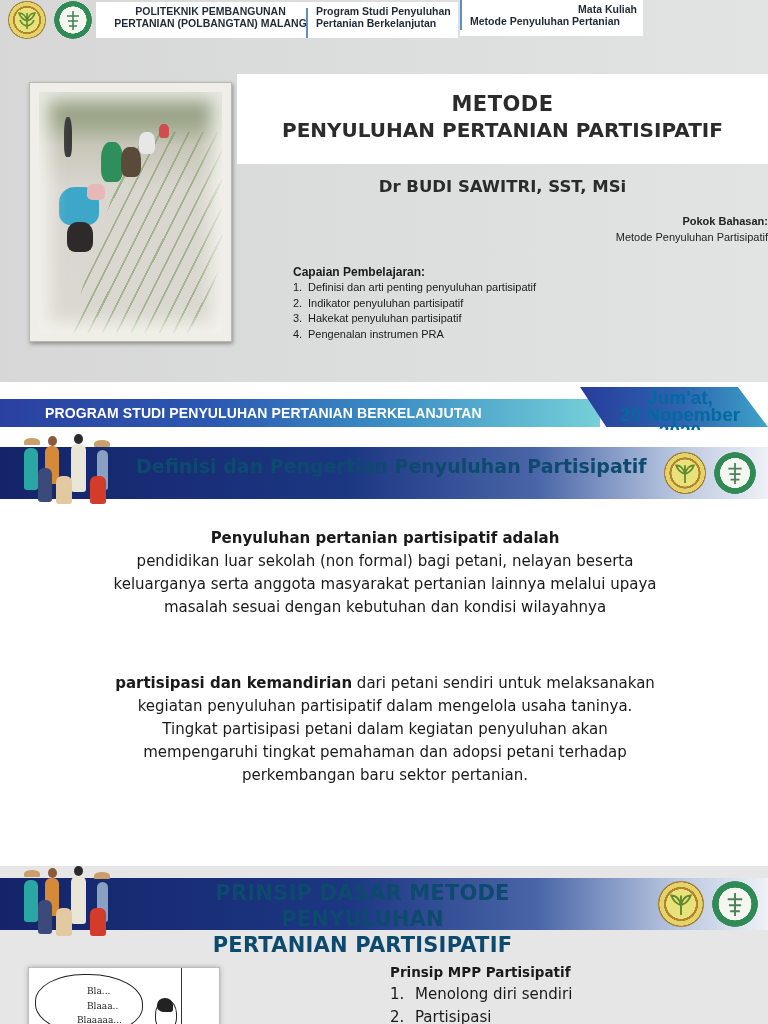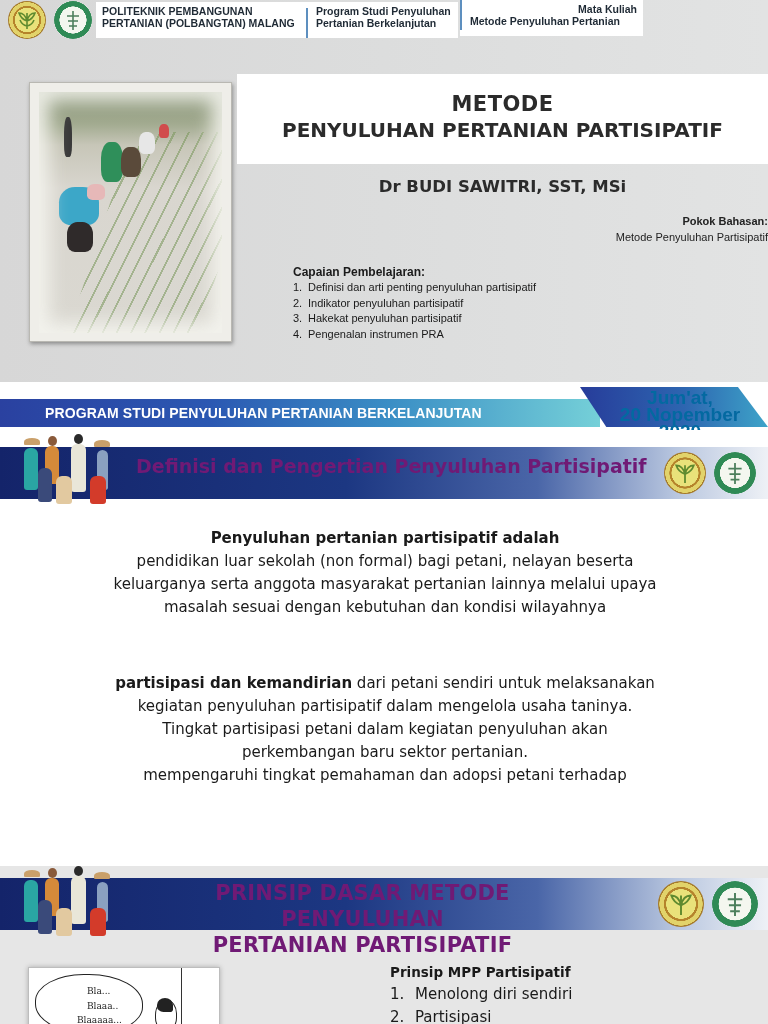--- a/index.html
+++ b/index.html
@@ -48,21 +48,21 @@
   .fb-date-text { position: absolute; left: 610px; top: -6px; width: 140px; text-align: center; font-weight: bold; font-size: 19px; line-height: 17px; color: #0369a1; }
 
   
   .slide2 { position: absolute; left: 0; top: 430px; width: 768px; height: 436px; background: #fff; }
   .banner { position: absolute; left: 0; width: 768px; height: 52px;
     background: linear-gradient(90deg, #14246a 0%, #1c3782 45%, #4a66a8 70%, #b8c6df 88%, #eef1f6 100%); }
   .people { position: absolute; left: 18px; width: 100px; height: 72px; }
   .person { position: absolute; border-radius: 6px 6px 3px 3px; }
   .head { position: absolute; width: 9px; height: 10px; border-radius: 50%; background: #8a5a3a; }
   .hat { position: absolute; width: 16px; height: 7px; border-radius: 50% 50% 10% 10%; background: #caa06a; }
-  .banner-title { position: absolute; color: #701a75; font-family: "DejaVu Sans", sans-serif; }
+  .banner-title { position: absolute; color: #0c4a6e; font-family: "DejaVu Sans", sans-serif; }
   .b2-title { left: 136px; top: 455px; font-size: 19px; }
   .body-text { position: absolute; left: 60px; width: 650px; text-align: center; font-family: "DejaVu Sans", sans-serif; font-size: 15px; line-height: 23px; color: #1a1a1a; }
   .p1 { top: 527px; }
   .p2 { top: 672px; }
   .body-text b { font-weight: bold; }
 
   
   .slide3 { position: absolute; left: 0; top: 866px; width: 768px; height: 158px; background: #e6e6e6; }
   .b3-title { left: 140px; top: 880px; width: 445px; text-align: center; font-weight: bold; font-size: 21px; line-height: 26px; letter-spacing: 0.2px; }
   .cartoon { position: absolute; left: 28px; top: 967px; width: 192px; height: 70px; background: #fff; border: 1px solid #bdbdbd; box-shadow: 0 0 5px rgba(0,0,0,0.25); overflow: hidden; }
@@ -84,21 +84,21 @@
     <div class="logo logo-gold" style="left:8px;top:1px;">
       <svg width="38" height="38" viewBox="0 0 38 38">
           <path d="M19 28 V12 M19 20 q-6 -2 -8 -8 q6 0 8 8 M19 20 q6 -2 8 -8 q-6 0 -8 8 M19 25 q-5 -1 -7 -6 M19 25 q5 -1 7 -6" stroke="#5f8a2f" stroke-width="1.6" fill="none"></path>
         </svg>
     </div>
     <div class="logo logo-green" style="left:54px;top:1px;">
       <svg width="38" height="38" viewBox="0 0 38 38">
           <path d="M19 29 V10 M13 15 h12 M14 20 h10 M15 25 h8" stroke="#4c7f5c" stroke-width="1.6" fill="none"></path>
         </svg>
     </div>
-    <div class="hdr-box" style="left:96px;width:229px;">
+    <div class="hdr-box" style="left:96px;width:229px;text-align:center;">
       <div>POLITEKNIK PEMBANGUNAN</div>
       <div>PERTANIAN (POLBANGTAN) MALANG</div>
     </div>
     <div class="hdr-box" style="left:306px;width:152px;font-weight:normal;">
       <span class="sep"></span>
       <div style="padding-left:4px;font-weight:bold;">Program Studi Penyuluhan</div>
       <div style="padding-left:4px;font-weight:bold;">Pertanian Berkelanjutan</div>
     </div>
     <div class="hdr-box" style="left:460px;width:183px;top:0;">
       <span class="sep" style="top:0;"></span>
@@ -182,22 +182,22 @@
   <div><b>Penyuluhan pertanian partisipatif adalah</b></div>
   <div>pendidikan luar sekolah (non formal) bagi petani, nelayan beserta</div>
   <div>keluarganya serta anggota masyarakat pertanian lainnya melalui upaya</div>
   <div>masalah sesuai dengan kebutuhan dan kondisi wilayahnya</div>
 </div>
 
 <div class="body-text p2">
   <div><b>partisipasi dan kemandirian</b><span> dari petani sendiri untuk melaksanakan</span></div>
   <div>kegiatan penyuluhan partisipatif  dalam mengelola usaha taninya.</div>
   <div>Tingkat partisipasi petani dalam kegiatan penyuluhan akan</div>
+  <div>mempengaruhi tingkat pemahaman dan adopsi petani terhadap</div>
   <div>perkembangan baru sektor pertanian.</div>
-  <div>mempengaruhi tingkat pemahaman dan adopsi petani terhadap</div>
 </div>
 
 <section class="slide3">
   <div class="banner" style="top:12px;height:52px;"></div>
   <div class="people" style="top:-2px;">
     <div class="hat" style="left:6px;top:6px;"></div>
       <div class="person" style="left:6px;top:16px;width:14px;height:42px;background:#2aa6a3;"></div>
     <div class="head" style="left:30px;top:4px;"></div>
       <div class="person" style="left:27px;top:14px;width:14px;height:38px;background:#d58a3a;"></div>
     <div class="head" style="left:56px;top:2px;background:#2a2a2a;"></div>

